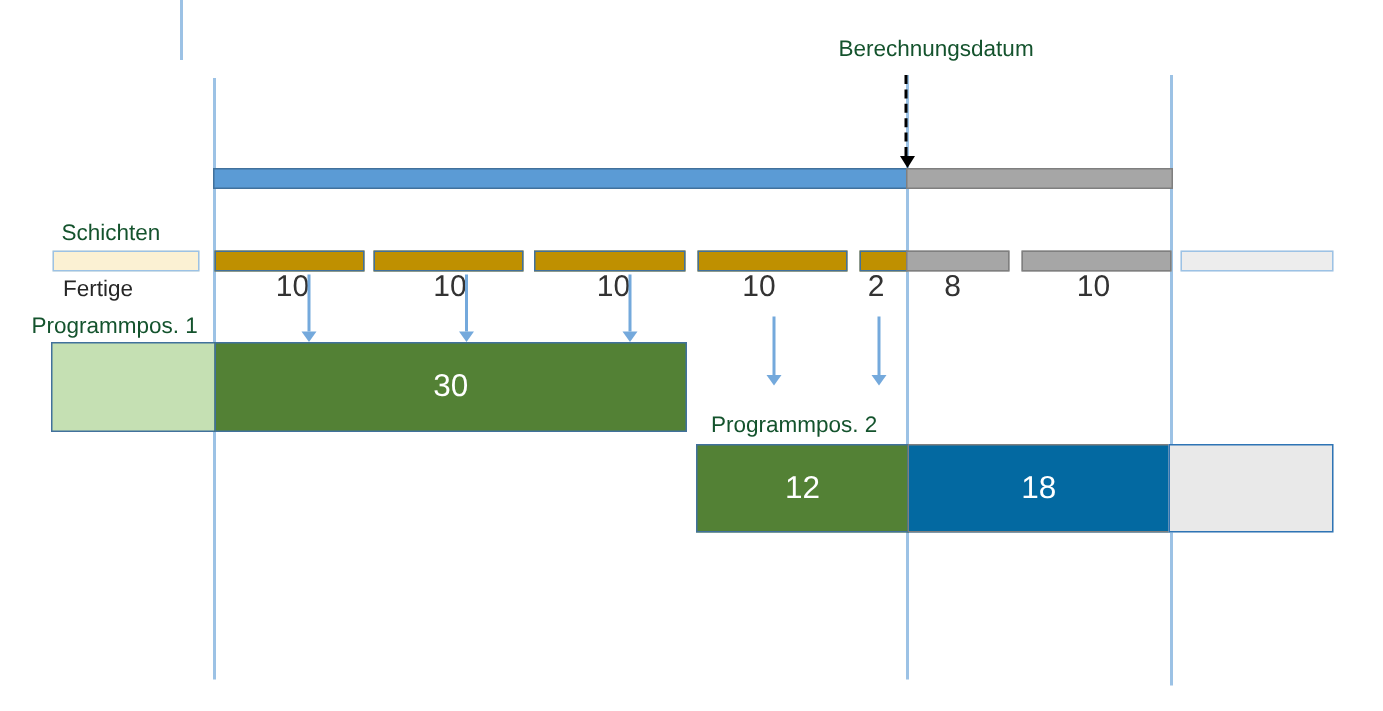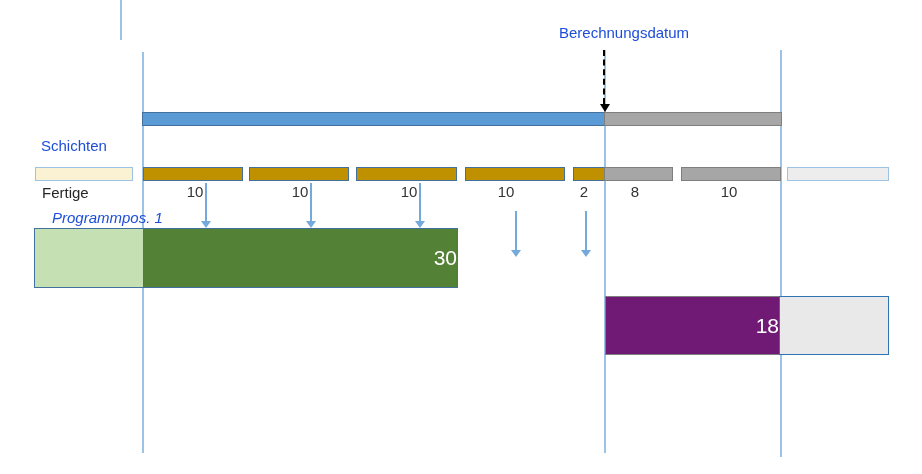--- a/index.html
+++ b/index.html
@@ -7,40 +7,40 @@
     position:relative; width:922px; height:474px;
     background:#ffffff; overflow:hidden;
     font-family:"Liberation Sans", sans-serif;
     color:#1a1a1a;
   }
 
   
   .guide { position:absolute; width:2px; background:#9cc2e5; }
 
   
-  .lbl   { position:absolute; font-size:15px; line-height:17px; color:#1d4ed8; white-space:nowrap; }
+  .lbl   { position:absolute; font-size:15px; line-height:17px; color:#14532d; white-space:nowrap; }
   .lbl-sm{ position:absolute; font-size:15px; line-height:13px; color:#262626; white-space:nowrap; }
-  .qty   { position:absolute; font-size:15px; line-height:17px; color:#333333; width:40px; text-align:center; }
+  .qty   { position:absolute; font-size:20px; line-height:17px; color:#333333; width:40px; text-align:center; }
 
   
   .bar { position:absolute; height:14px; box-sizing:border-box; border:1px solid #41719c; }
   .bar-blue   { background:#5b9bd5; }
   .bar-gray   { background:#a6a6a6; border-color:#7f7f7f; }
   .bar-gold   { background:#bf9000; }
   .bar-cream  { background:#fbf1d3; border-color:#9cc2e5; }
   .bar-lightg { background:#ededed; border-color:#9cc2e5; }
   .seg { position:absolute; top:0; height:100%; box-sizing:border-box; }
 
   
   .bigbox { position:absolute; box-sizing:border-box; border:1px solid #41719c;
-            display:flex; align-items:center; justify-content:flex-end;
+            display:flex; align-items:center; justify-content:center;
             font-size:21px; color:#ffffff; }
   .green-dark  { background:#538135; }
   .green-light { background:#c5e0b3; }
-  .gray-mid    { background:#701a75; border-color:#7f7f7f; }
+  .gray-mid    { background:#0369a1; border-color:#7f7f7f; }
   .gray-pale   { background:#e9e9e9; border-color:#2e74b5; }
 
   
   .arr-line { position:absolute; width:2px; background:#74a9dc; }
   .arr-head { position:absolute; width:0; height:0;
               border-left:5px solid transparent; border-right:5px solid transparent;
               border-top:7px solid #74a9dc; }
 
   
   .dash-line { position:absolute; width:0; border-left:2px dashed #000000; }
@@ -60,21 +60,21 @@
 
   <div class="lbl" style="left:559px; top:24px;">Berechnungsdatum</div>
   <div>
     <div class="dash-line" style="left:603px; top:50px; height:54px;"></div>
     <div class="dash-head" style="left:600px; top:104px;"></div>
   </div>
 
   <div class="bar bar-blue" style="left:142px; top:112px; width:463px;"></div>
   <div class="bar bar-gray" style="left:604px; top:112px; width:178px;"></div>
 
-  <div class="lbl" style="left:41px; top:137px;">Schichten</div>
+  <div class="lbl" style="left:41px; top:147px;">Schichten</div>
   <div class="bar bar-cream" style="left:35px; top:167px; width:98px;"></div>
   <div class="lbl-sm" style="left:42px; top:186px;">Fertige</div>
 
   <div class="bar bar-gold" style="left:143px; top:167px; width:100px;"></div>
   <div class="bar bar-gold" style="left:249px; top:167px; width:100px;"></div>
   <div class="bar bar-gold" style="left:356px; top:167px; width:101px;"></div>
   <div class="bar bar-gold" style="left:465px; top:167px; width:100px;"></div>
   <div class="bar" style="left:573px; top:167px; width:100px; border:none;">
     <div class="seg bar-gold" style="left:0; width:32px; border:1px solid #41719c;"></div>
     <div class="seg bar-gray" style="left:31px; width:69px; border:1px solid #7f7f7f;"></div>
@@ -105,24 +105,28 @@
 
   <div>
     <div class="arr-line" style="left:515px; top:211px; height:39px;"></div>
     <div class="arr-head" style="left:511px; top:250px;"></div>
   </div>
   <div>
     <div class="arr-line" style="left:585px; top:211px; height:39px;"></div>
     <div class="arr-head" style="left:581px; top:250px;"></div>
   </div>
 
-  <div class="lbl" style="left:52px; top:209px;font-style:italic;">Programmpos. 1</div>
+  <div class="lbl" style="left:21px; top:209px;">Programmpos. 1</div>
   <div class="bigbox green-light" style="left:34px; top:228px; width:110px; height:60px;"></div>
   <div class="bigbox green-dark" style="left:143px; top:228px; width:315px; height:60px;">
     <span>30</span>
   </div>
 
+  <div class="lbl" style="left:474px; top:275px;">Programmpos. 2</div>
+  <div class="bigbox green-dark" style="left:464px; top:296px; width:142px; height:59px;">
+    <span>12</span>
+  </div>
   <div class="bigbox gray-mid" style="left:605px; top:296px; width:175px; height:59px;">
     <span>18</span>
   </div>
   <div class="bigbox gray-pale" style="left:779px; top:296px; width:110px; height:59px;"></div>
 
 </div>
 
 </body></html>

